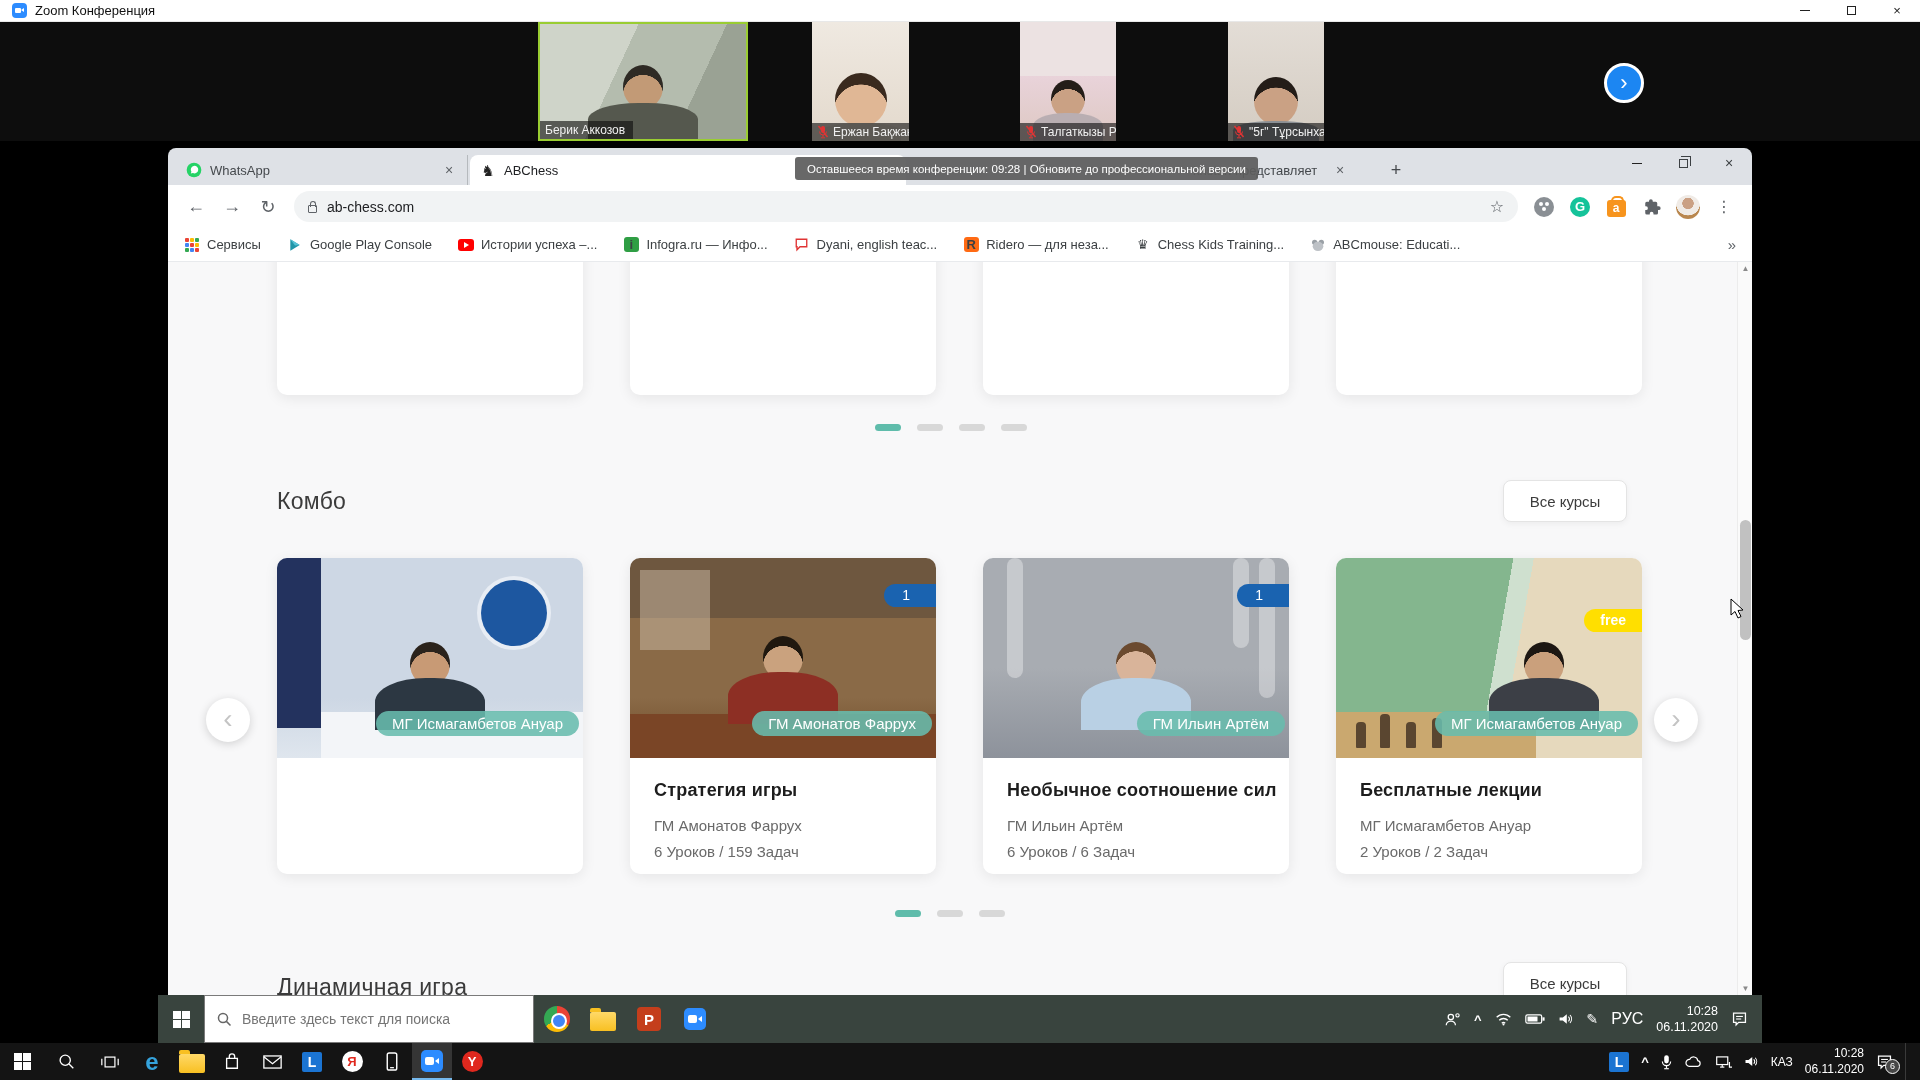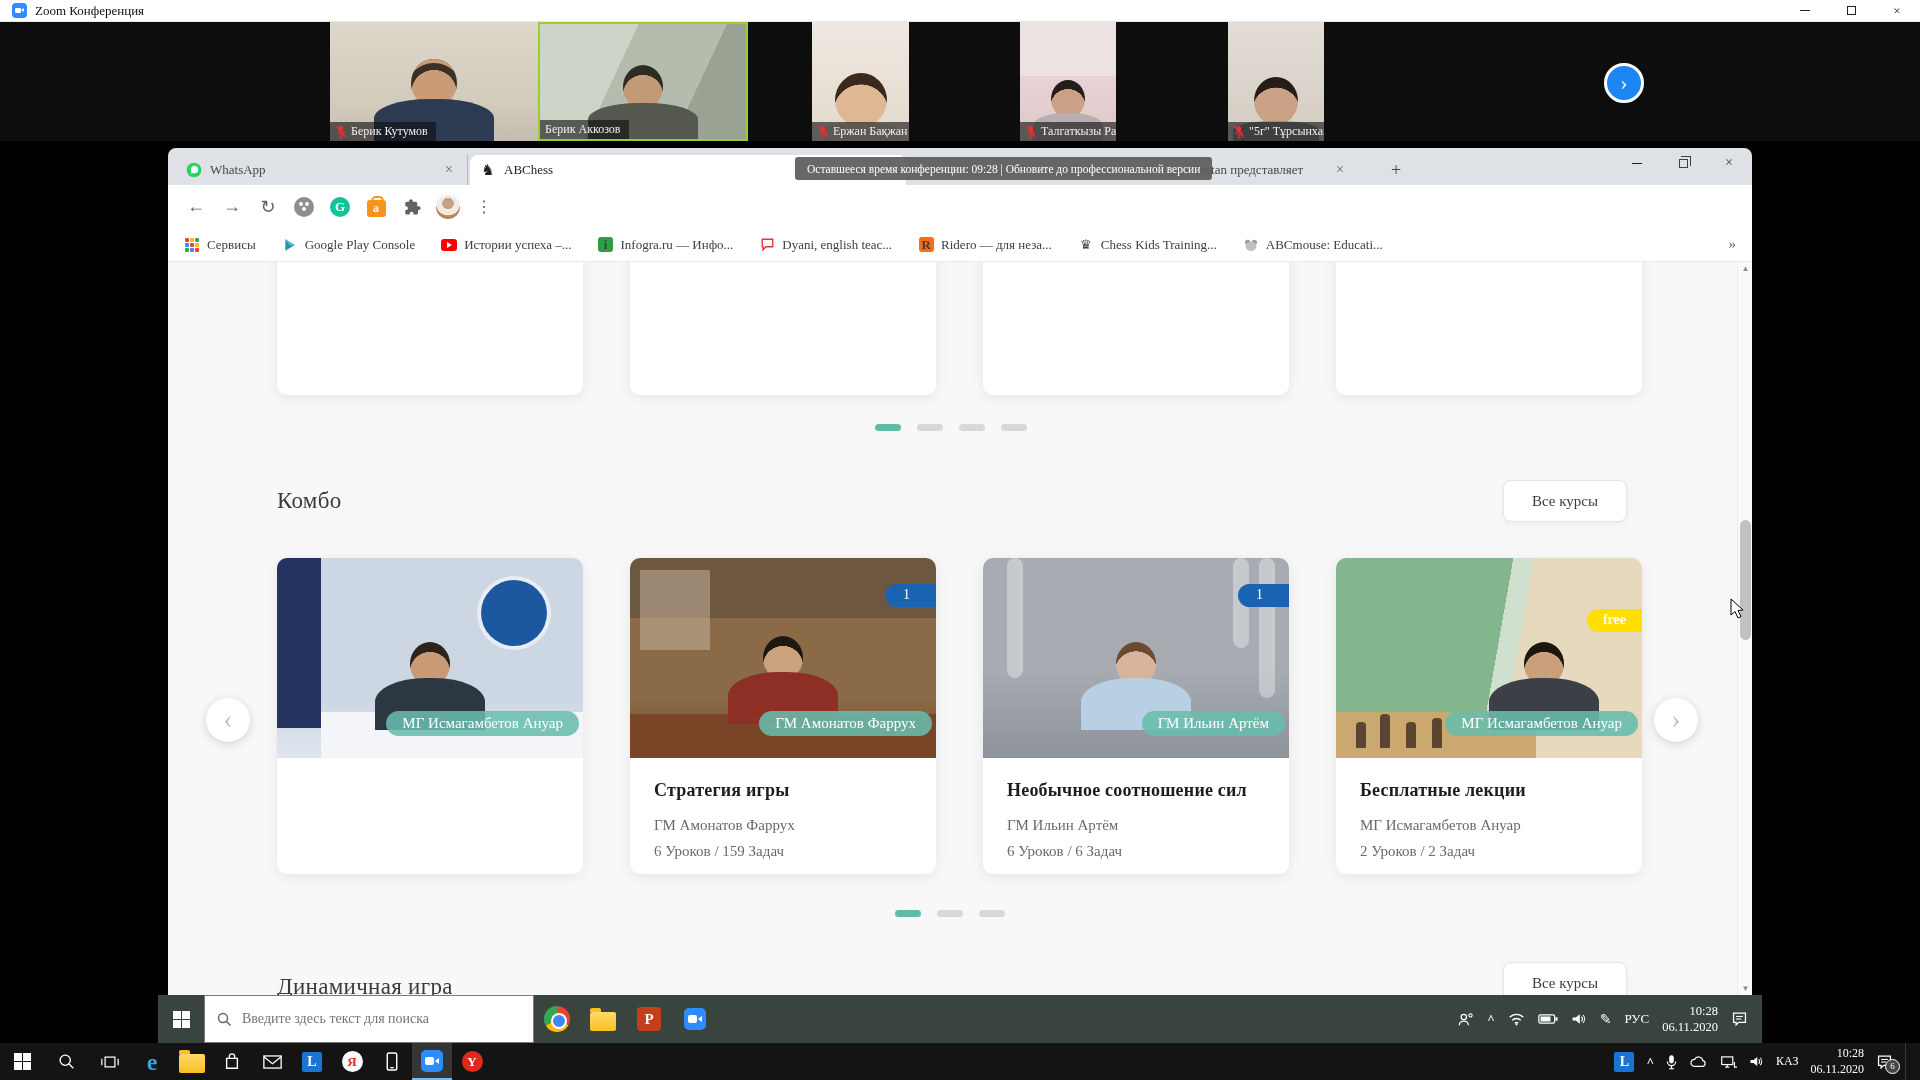--- a/index.html
+++ b/index.html
@@ -1,18 +1,18 @@
 <!DOCTYPE html>
 <html><head>
 <meta charset="utf-8">
 <style>
   *{margin:0;padding:0;box-sizing:border-box;}
   html,body{width:1920px;height:1080px;overflow:hidden;}
   body{font-family:"Liberation Sans","DejaVu Sans",sans-serif;background:#000;}
-  #stage{position:relative;width:1920px;height:1080px;background:#fef9c3;font-family:Liberation Serif, serif;}
+  #stage{position:relative;width:1920px;height:1080px;background:#fef9c3;}
 
   
   .ztitle{position:absolute;left:0;top:0;width:1920px;height:22px;background:#fff;border-bottom:1px solid #e8e8e8;display:flex;align-items:center;}
   .zicon{width:15px;height:15px;border-radius:4px;background:#2d8cff;margin-left:12px;position:relative;}
   .zicon::before{content:"";position:absolute;left:3px;top:5px;width:6px;height:5px;background:#fff;border-radius:1px;}
   .zicon::after{content:"";position:absolute;left:9px;top:5px;border-top:2.5px solid transparent;border-bottom:2.5px solid transparent;border-right:3px solid #fff;}
   .ztitle-text{font-size:13px;color:#111;margin-left:8px;}
   .zwin-controls{margin-left:auto;display:flex;height:22px;}
   .zwin-btn{width:46px;height:22px;display:flex;align-items:center;justify-content:center;color:#222;font-size:13px;}
   .ic-min{width:10px;height:1px;background:#222;display:inline-block;}
@@ -155,21 +155,21 @@
   .winlogo i{background:#fff;}
   .tb-search{width:330px;height:48px;background:#fff;border:1px solid #7a7a7a;display:flex;align-items:center;gap:10px;padding:0 12px;}
   .tb-search input{border:none;outline:none;font-size:14px;color:#555;width:270px;background:transparent;font-family:inherit;}
   .chrome-ball{width:26px;height:26px;border-radius:50%;background:conic-gradient(#ea4335 0 33%,#fbbc05 33% 66%,#34a853 66% 100%);position:relative;}
   .chrome-ball::before{content:"";position:absolute;left:7px;top:7px;width:12px;height:12px;border-radius:50%;background:#4285f4;border:2px solid #fff;}
   .folder-ic{width:26px;height:19px;background:linear-gradient(180deg,#ffd968,#f8c022);border-radius:2px;position:relative;margin-top:4px;}
   .folder-ic::before{content:"";position:absolute;left:0;top:-4px;width:11px;height:4px;background:#f8c022;border-radius:2px 2px 0 0;}
   .ppt-ic{width:24px;height:24px;background:#c43e1c;border-radius:4px;color:#fff;font-weight:bold;font-size:15px;display:flex;align-items:center;justify-content:center;}
   .tray{margin-left:auto;display:flex;align-items:center;gap:13px;padding-right:14px;}
   .tray-ic{display:flex;align-items:center;justify-content:center;cursor:pointer;}
-  .tray-txt{color:#fff;font-size:13px;cursor:pointer;}
+  .tray-txt{color:#fff;font-size:16px;cursor:pointer;}
   .tray-time{color:#fff;font-size:12.5px;text-align:right;line-height:1.3;cursor:pointer;}
   .pen-g{color:#fff;font-size:14px;}
   .chevup{color:#fff;font-size:13px;font-weight:bold;}
 
   
   .host-tb{position:absolute;left:0;top:1043px;width:1920px;height:37px;background:#141414;display:flex;align-items:center;}
   .htb-slot{width:44px;height:37px;display:flex;align-items:center;justify-content:center;cursor:pointer;}
   .htb-app{width:40px;height:37px;display:flex;align-items:center;justify-content:center;cursor:pointer;position:relative;}
   .htb-app.active{background:rgba(255,255,255,.14);border-bottom:2px solid #76b9ed;}
   .edge-e{color:#35a3dc;font-size:24px;font-weight:bold;line-height:1;}
@@ -198,36 +198,20 @@
           <span class="ic-min"></span>
         </div>
       <div class="zwin-btn">
           <span class="ic-max"></span>
         </div>
       <div class="zwin-btn">×</div>
     </div>
   </div>
 
   <div class="vstrip">
-    <div class="vtile vt1">
-      <div class="sil">
-          <div class="head"></div>
-          <div class="torso"></div>
-        </div>
-      <div class="vname">
-        <svg class="micoff" viewBox="0 0 12 14">
-            <rect x="4" y="1" width="4" height="7" rx="2" fill="#e03434"></rect>
-            <path d="M2.5 6.5a3.5 3.5 0 0 0 7 0" stroke="#e03434" fill="none"></path>
-            <line x1="6" y1="10" x2="6" y2="12" stroke="#e03434"></line>
-            <line x1="4" y1="12.8" x2="8" y2="12.8" stroke="#e03434"></line>
-            <line x1="1.5" y1="1" x2="10.5" y2="12" stroke="#e03434" stroke-width="1.5"></line>
-          </svg>
-        <span>Берик Кутумов</span>
-      </div>
-    </div>
     <div class="vtile vt2">
       <div class="sil">
           <div class="head"></div>
           <div class="torso"></div>
         </div>
       <div class="vname">
         <span>Берик Аккозов</span>
       </div>
     </div>
     <div class="vtile vt3">
@@ -316,20 +300,25 @@
                 <span class="ic-restore"></span>
               </div>
             <div class="cwin-btn">×</div>
           </div>
         </div>
 
         <div class="toolbar">
           <div class="nav-ic">←</div>
           <div class="nav-ic">→</div>
           <div class="nav-ic">↻</div>
+          <div class="omnibox">
+            <span class="lock"></span>
+            <span class="url">ab-chess.com</span>
+            <span class="omni-star">☆</span>
+          </div>
           <div class="ext">
               <span class="ext-blocker"></span>
             </div>
           <div class="ext">
               <span class="ext-g">G</span>
             </div>
           <div class="ext">
               <span class="ext-bag">a</span>
             </div>
           <div class="ext">

